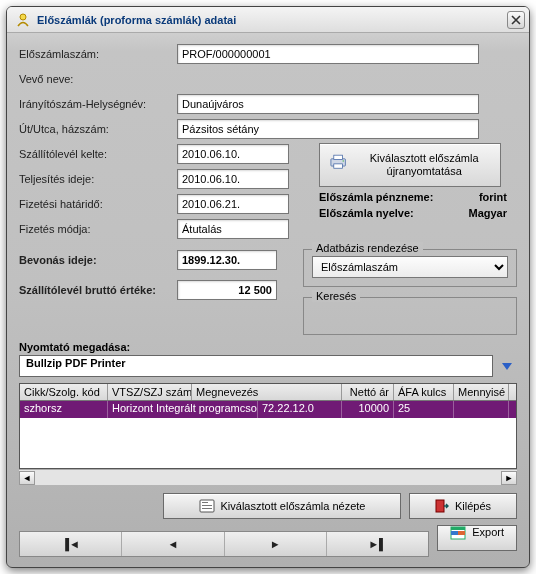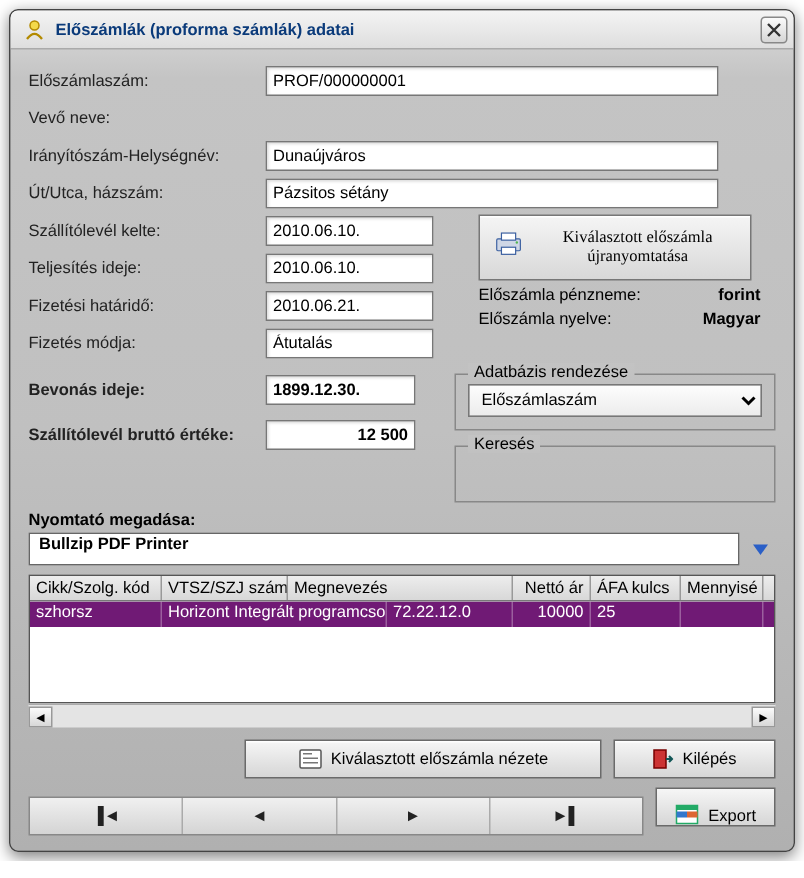--- a/index.html
+++ b/index.html
@@ -49,26 +49,25 @@
     box-shadow: inset 1px 1px 2px rgba(0,0,0,0.15);
   }
   .reprint {
     width: 182px; height: 44px;
     border: 1px solid #777;
     background: linear-gradient(to bottom, #f5f5f5, #d8d8d8);
     display: flex; align-items: center; justify-content: space-between;
     padding: 0 8px; gap: 8px;
     box-shadow: inset 0 1px 0 #fff;
     cursor: pointer;
-    font-family: Liberation Serif, serif;
   }
   .reprint .printer { width: 28px; height: 24px; }
   .reprint .txt { text-align: center; line-height: 1.2; }
   .info-line { display: flex; align-items: center; gap: 6px; width: 198px; justify-content: flex-start; }
-  .info-line .k { font-weight: normal; }
+  .info-line .k { font-weight: bold; }
   .info-line .v { font-weight: bold; margin-left: auto; margin-right: 10px; }
   .fieldset {
     border: 1px solid #888;
     margin: 0; padding: 6px 8px 8px 8px;
     background: transparent;
     position: relative;
   }
   .fieldset .legend {
     position: absolute; top: -8px; left: 8px;
     padding: 0 4px;
@@ -133,21 +132,21 @@
     background: linear-gradient(to bottom,#f0f0f0,#d4d4d4);
     display:flex; align-items:center;
   }
   .nav .nbtn { flex:1; text-align:center; font-size:11px; color:#222;}
   .nav .sep{width:1px;height:100%;background:#aaa;}
   .export {
     position:relative;
     height:26px; padding:0 12px;
     border:1px solid #6a6a6a;
     background: linear-gradient(to bottom,#f6f6f6,#d6d6d6);
-    display:flex;align-items:flex-end;gap:6px;cursor:pointer;
+    display:flex;align-items:flex-start;gap:6px;cursor:pointer;
   }
   svg { display:block; }
 </style>
 </head>
 <body>
 
 <div class="window">
   <div class="titlebar">
     <span class="icon">
       <svg viewBox="0 0 16 16">

